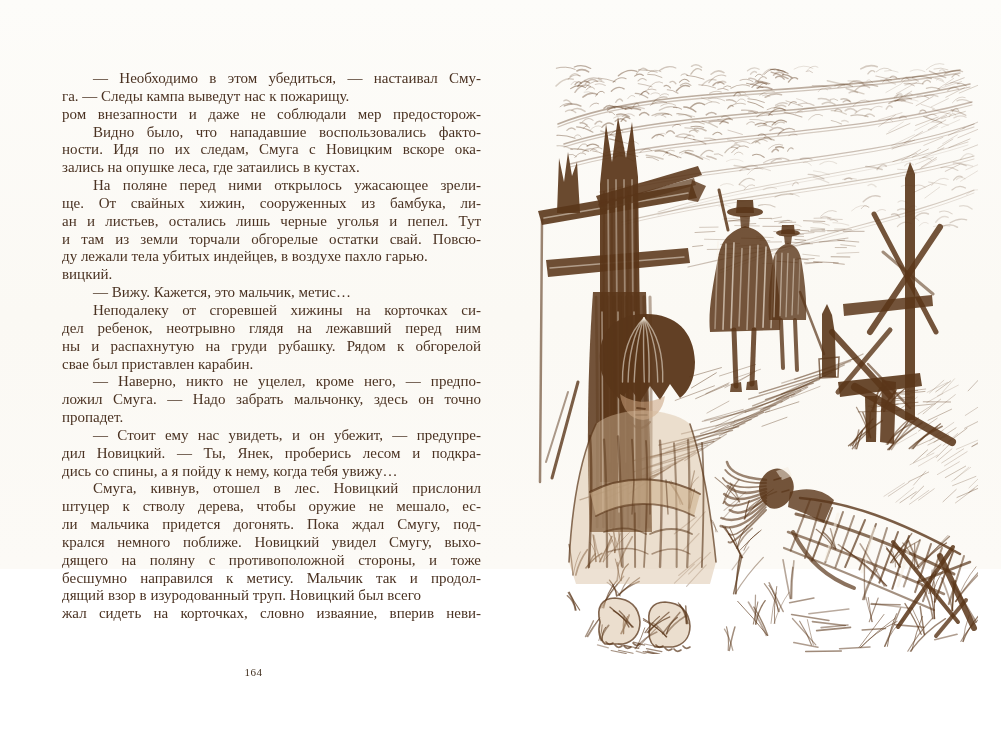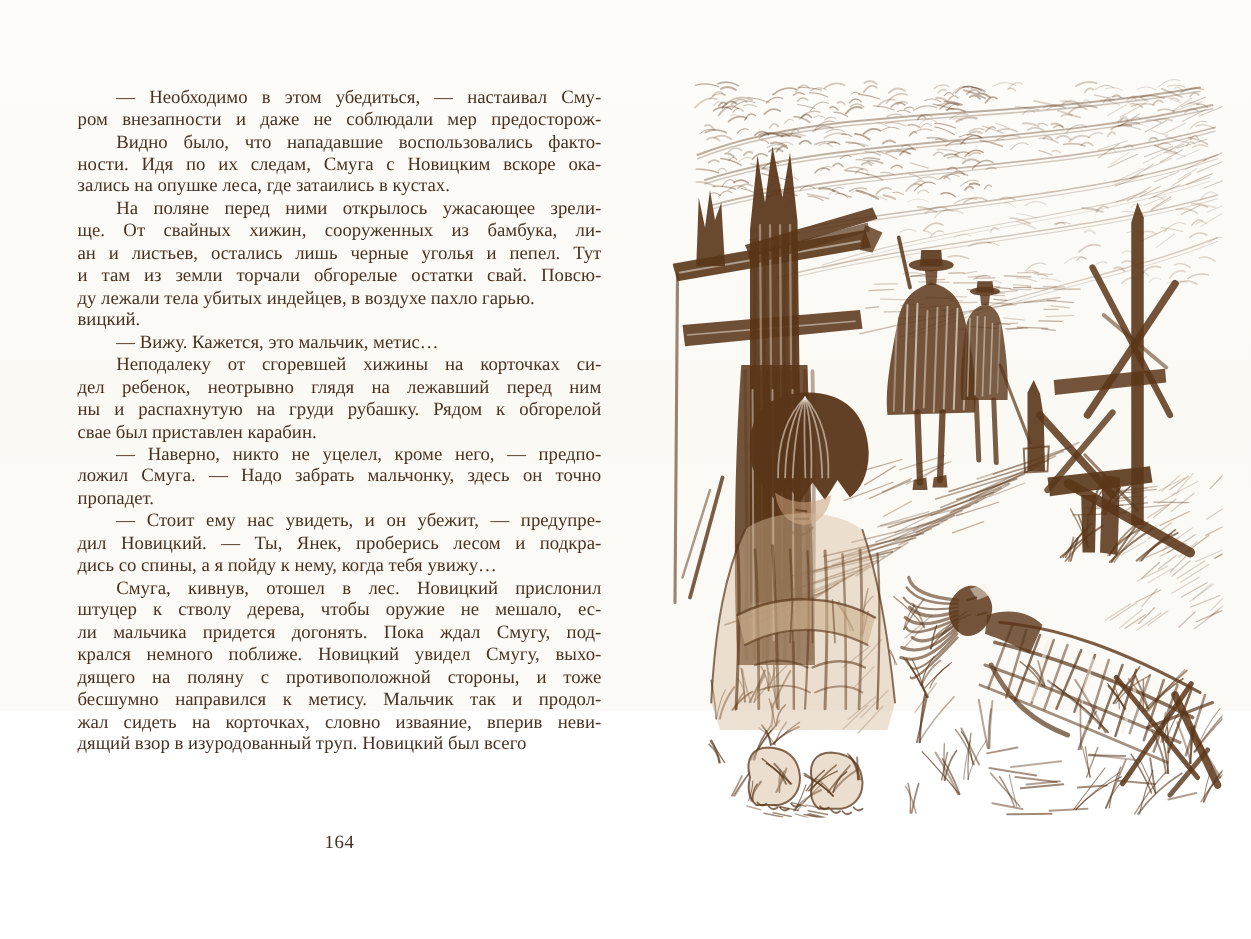--- a/index.html
+++ b/index.html
@@ -19,38 +19,39 @@
     -webkit-font-smoothing:antialiased;
   }
   .para{margin:0;padding:0;}
   .line{
     white-space:normal;
     text-align:justify;
   }
   .line.jl{ text-align:justify; text-align-last:justify; }
   .line.ind{ text-indent:31px; }
   .page-number{
-    position:absolute;left:62px;top:666px;width:419px;
-    text-align:center;font-size:15px;color:#42301f;
+    position:absolute;left:44px;top:666px;width:419px;
+    text-align:center;font-size:11px;color:#42301f;
     letter-spacing:.5px;
   }
   .illo{
     position:absolute;left:538px;top:62px;width:440px;height:592px;
   }
   .illo svg{display:block;width:440px;height:592px;}
 </style>
 </head>
 <body>
 
 <div class="spread">
 
   <div class="left-page">
     <div class="text-column">
         <div class="para">
           <div class="line ind jl">— Необходимо в этом убедиться, — настаивал Сму-</div>
+          <div class="line">га. — Следы кампа выведут нас к пожарищу.</div>
         </div>
         <div class="para">
           <div class="line jl">ром внезапности и даже не соблюдали мер предосторож-</div>
           <div class="line ind jl">Видно было, что нападавшие воспользовались факто-</div>
           <div class="line jl">ности. Идя по их следам, Смуга с Новицким вскоре ока-</div>
           <div class="line">зались на опушке леса, где затаились в кустах.</div>
         </div>
         <div class="para">
           <div class="line ind jl">На поляне перед ними открылось ужасающее зрели-</div>
           <div class="line jl">ще. От свайных хижин, сооруженных из бамбука, ли-</div>
@@ -80,22 +81,22 @@
           <div class="line jl">дил Новицкий. — Ты, Янек, проберись лесом и подкра-</div>
           <div class="line">дись со спины, а я пойду к нему, когда тебя увижу…</div>
         </div>
         <div class="para">
           <div class="line ind jl">Смуга, кивнув, отошел в лес. Новицкий прислонил</div>
           <div class="line jl">штуцер к стволу дерева, чтобы оружие не мешало, ес-</div>
           <div class="line jl">ли мальчика придется догонять. Пока ждал Смугу, под-</div>
           <div class="line jl">крался немного поближе. Новицкий увидел Смугу, выхо-</div>
           <div class="line jl">дящего на поляну с противоположной стороны, и тоже</div>
           <div class="line jl">бесшумно направился к метису. Мальчик так и продол-</div>
+          <div class="line">дящий взор в изуродованный труп. Новицкий был всего</div>
           <div class="line jl">жал сидеть на корточках, словно изваяние, вперив неви-</div>
-          <div class="line">дящий взор в изуродованный труп. Новицкий был всего</div>
         </div>
       </div>
     <div class="page-number">164</div>
   </div>
 
   <div class="right-page illo">
     <svg viewBox="0 0 440 592" role="img" aria-label="Сепийный карандашный рисунок: обгорелые сваи и перекладины сгоревшей хижины, дым, двое мужчин в шляпах уходят вдаль по тропе, мальчик-метис сидит на корточках, рядом в траве лежит тело мужчины.">
         <path d="M174.93600054780768,23.549498077272204Q180.45405264635392,17.44190514887542 185.97210474490015,21.991875837429866" fill="none" stroke="#5a3619" stroke-width="1.4072087603654753" stroke-opacity="0.3826765173732659" stroke-linecap="round"></path>
         <path d="M249.5276628716512,89.1795329680571Q252.34414392819525,84.01368936384272 255.16062498473931,86.9503338192312" fill="none" stroke="#5a3619" stroke-width="1.0550085142976644" stroke-opacity="0.3466943891237929" stroke-linecap="round"></path>
         <path d="M247.98290740138987,38.82983947118271Q256.2491859561944,41.52013034245981 264.515464510999,44.44924689745074" fill="none" stroke="#5a3619" stroke-width="0.8985819197718901" stroke-opacity="0.301757112821451" stroke-linecap="round"></path>

